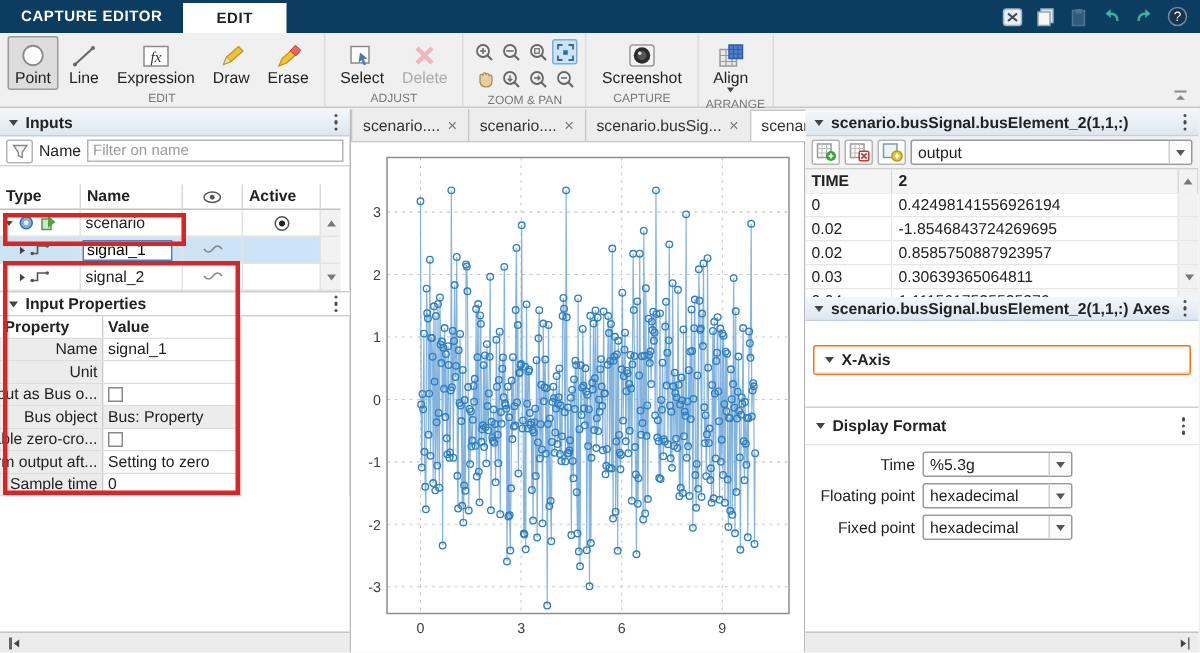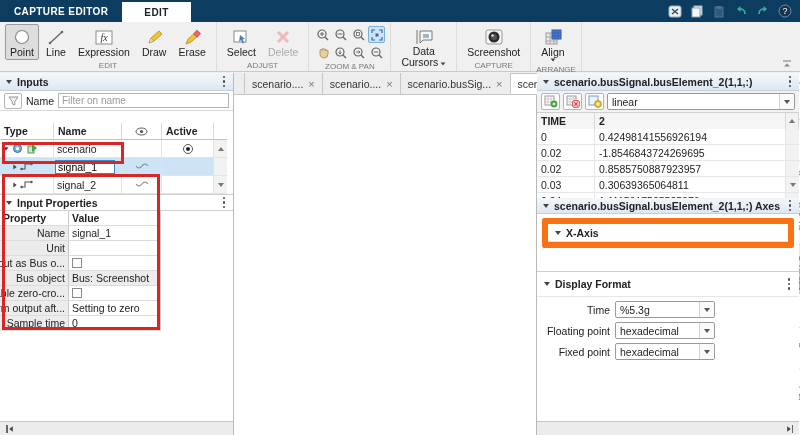--- a/index.html
+++ b/index.html
@@ -25,21 +25,21 @@
   .zgrid { display:grid; grid-template-columns:repeat(4,17px); grid-template-rows:17px 17px; gap:1px; align-self:center; margin-top:2px; }
   .zbtn { display:flex; align-items:center; justify-content:center; border:1px solid transparent; border-radius:2px; }
   .zbtn.on { background:#cfe3f5; border-color:#7ab0dc; }
   .twoline { line-height:11px; text-align:center; }
   .dropmark { display:inline-block; margin-left:2px; }
   .collapse-ribbon { position:absolute; right:6px; bottom:3px; width:14px; height:10px; display:flex; align-items:center; justify-content:center; }
 
   
   .main { position:absolute; left:0; top:73px; width:800px; height:362px; display:flex; }
   .leftpanel  { width:234px; height:362px; background:#fff; border-right:1px solid #b9b9b9; display:flex; flex-direction:column; }
-  .center     { width:303px; height:362px; display:flex; flex-direction:row; background:#fff; border-right:1px solid #b9b9b9; }
+  .center     { width:303px; height:362px; display:flex; flex-direction:column; background:#fff; border-right:1px solid #b9b9b9; }
   .rightpanel { width:262px; height:362px; background:#fff; display:flex; flex-direction:column; }
 
   .phead { height:18px; background:linear-gradient(#f3f7fb,#dde7f1); border-bottom:1px solid #c4cfda; display:flex; align-items:center; gap:5px; padding:0 6px; font-weight:bold; }
   .phead .grow { flex:1; overflow:hidden; white-space:nowrap; }
 
   .tri-d { width:0; height:0; border-left:3.5px solid transparent; border-right:3.5px solid transparent; border-top:4.5px solid #444; display:inline-block; }
   .tri-r { width:0; height:0; border-top:3.5px solid transparent; border-bottom:3.5px solid transparent; border-left:4.5px solid #444; display:inline-block; }
   .tri-u-s { width:0; height:0; border-left:3px solid transparent; border-right:3px solid transparent; border-bottom:4px solid #777; }
   .tri-d-s { width:0; height:0; border-left:3px solid transparent; border-right:3px solid transparent; border-top:4px solid #777; }
   .vdots { display:inline-flex; flex-direction:column; gap:2px; padding:1px 2px; }
@@ -97,21 +97,21 @@
   .combo .val { flex:1; padding:0 4px; white-space:nowrap; overflow:hidden; }
   .combo .arr { width:15px; align-self:stretch; display:flex; align-items:center; justify-content:center; border-left:1px solid #d0d0d0; background:#fafafa; }
   .combo.grow { flex:1; }
 
   .ttable { height:85px; overflow:hidden; display:grid; grid-template-columns:58px 1fr 13px; grid-auto-rows:16px; }
   .ttable .th { background:#f5f5f5; font-weight:bold; display:flex; align-items:center; padding:0 4px; border-right:1px solid #d8d8d8; border-bottom:1px solid #c2c2c2; height:17px; }
   .ttable .td { display:flex; align-items:center; padding:0 4px; border-right:1px solid #e6e6e6; border-bottom:1px solid #e6e6e6; background:#fff; white-space:nowrap; overflow:hidden; }
   .ttable .sc { background:#f2f2f2; display:flex; align-items:center; justify-content:center; border-bottom:1px solid #e6e6e6; }
 
   .axesbody { flex:1; background:#fff; padding:4px 5px 0 5px; overflow:hidden; }
-  .axbox { border:6px solid #f97316; border-radius:2px; margin-bottom:6px; background:#fff; }
+  .axbox { border:1px solid #f97316; border-radius:2px; margin-bottom:6px; background:#fff;margin-top:12px; }
   .axbox .axh { height:18px; display:flex; align-items:center; gap:5px; padding:0 7px; font-weight:bold; border-bottom:1px solid #e0e0e0; }
   .axbox .axc { padding:6px 7px 7px 7px; }
   .limrow { display:flex; align-items:center; gap:5px; }
   .limrow .lab { white-space:nowrap; }
   .limrow input { height:15px; border:1px solid #9a9a9a; border-radius:2px; font-family:inherit; font-size:10.5px; padding:0 3px; }
   .limrow input.w1 { width:78px; }
   .limrow input.w2 { width:84px; }
   .syncrow { display:flex; align-items:center; gap:5px; margin-top:6px; }
 
   .dfhead { height:17px; border-top:1px solid #cfcfcf; border-bottom:1px solid #e6e6e6; display:flex; align-items:center; gap:5px; padding:12px 7px; font-weight:bold; background:#fff; }
@@ -305,38 +305,20 @@
             <svg width="14" height="14">
               <circle cx="6" cy="6" r="4" fill="none" stroke="#666" stroke-width="1.2"></circle>
               <line x1="9" y1="9" x2="12" y2="12" stroke="#666" stroke-width="1.4"></line>
               <path d="M4 6 h4" stroke="#666" stroke-width="1"></path>
             </svg>
           </span>
       </div>
       <div class="rlabel">ZOOM &amp; PAN</div>
     </div>
 
-    <div class="rgroup">
-      <div class="rbuttons">
-        <div class="rbtn">
-          <span class="ricon">
-              <svg width="20" height="16">
-                <path d="M6 2 L18 2 L18 11 L9 11 L6 14 Z" fill="#f8f8f8" stroke="#777" stroke-width="1"></path>
-                <rect x="9" y="5" width="6" height="4" fill="#9db8cc"></rect>
-                <line x1="3" y1="1" x2="3" y2="15" stroke="#777" stroke-width="1"></line>
-              </svg>
-            </span>
-          <span class="twoline">
-            <span>Data</span><br>
-            <span>Cursors</span><span class="dropmark tri-d" style="transform:scale(.8)"></span>
-          </span>
-        </div>
-      </div>
-      <div class="rlabel">MEASURE</div>
-    </div>
 
     <div class="rgroup">
       <div class="rbuttons">
         <div class="rbtn">
           <span class="ricon">
               <svg width="20" height="18">
                 <rect x="2" y="2" width="16" height="14" rx="2" fill="#f4f4f4" stroke="#999"></rect>
                 <circle cx="10" cy="9" r="5.5" fill="#2b2b2b"></circle>
                 <circle cx="10" cy="9" r="3" fill="#555"></circle>
                 <circle cx="8.5" cy="7.5" r="1.2" fill="#cfe6f5"></circle>
@@ -500,21 +482,21 @@
           <div class="pv"></div>
         </div>
         <div class="prow">
           <div class="pl">Output as Bus o...</div>
           <div class="pv">
               <span class="chk"></span>
             </div>
         </div>
         <div class="prow dis">
           <div class="pl">Bus object</div>
-          <div class="pv">Bus: Screenshot</div>
+          <div class="pv">Bus: Property</div>
         </div>
         <div class="prow">
           <div class="pl">Enable zero-cro...</div>
           <div class="pv">
               <span class="chk"></span>
             </div>
         </div>
         <div class="prow">
           <div class="pl">Form output aft...</div>
           <div class="pv">Setting to zero</div>
@@ -1113,21 +1095,21 @@
             </svg>
         </span>
         <span class="tbtn">
           <svg width="14" height="13">
               <rect x="1" y="1" width="9" height="9" fill="#eef3f8" stroke="#7a9ab5"></rect>
               <circle cx="10" cy="9" r="3.4" fill="#e8c437" stroke="#b89a1a"></circle>
               <path d="M8.4 9 h3.2 M10 7.4 v3.2" stroke="#fff" stroke-width="1.1"></path>
             </svg>
         </span>
         <div class="combo grow">
-          <span class="val">linear</span>
+          <span class="val">output</span>
           <span class="arr">
               <span class="tri-d-s" style="border-top-color:#555"></span>
             </span>
         </div>
       </div>
 
       <div class="ttable">
         <div class="th">TIME</div>
         <div class="th">2</div>
         <div class="th sc" style="padding:0">

